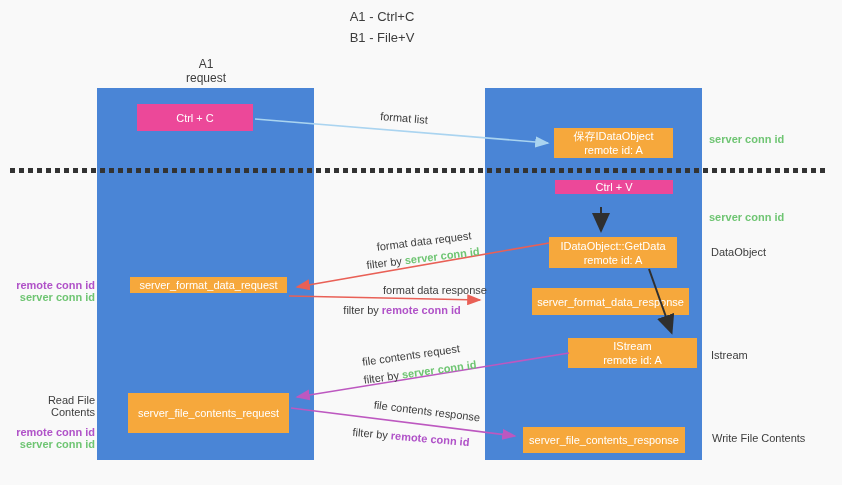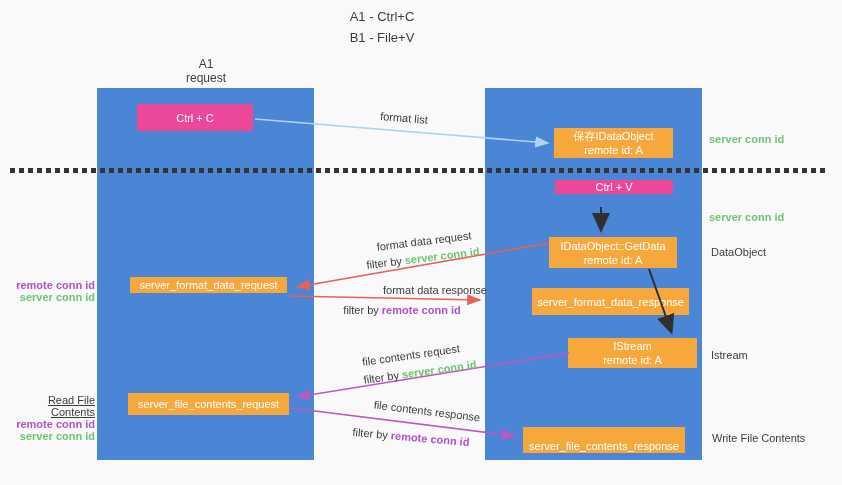--- a/index.html
+++ b/index.html
@@ -76,40 +76,40 @@
 
   <div class="node orange" style="left:488px;top:288px;width:157px;height:27px;margin-left:44px;">
     <span>server_format_data_response</span>
   </div>
 
   <div class="node orange" style="left:568px;top:338px;width:129px;height:30px;">
     <span>IStream</span>
     <span>remote id: A</span>
   </div>
 
-  <div class="node orange" style="left:128px;top:393px;width:161px;height:22px;">
+  <div class="node orange" style="left:128px;top:393px;width:161px;height:40px;">
     <span>server_file_contents_request</span>
   </div>
 
-  <div class="node orange" style="left:523px;top:427px;width:162px;height:26px;justify-content:flex-end;">
+  <div class="node orange" style="left:523px;top:427px;width:162px;height:26px;">
     <span>server_file_contents_response</span>
   </div>
 
   <div class="ann green-text" style="left:709px;top:133px;">server conn id</div>
   <div class="ann green-text" style="left:709px;top:211px;">server conn id</div>
   <div class="ann" style="left:711px;top:246px;">DataObject</div>
   <div class="ann" style="left:711px;top:349px;">Istream</div>
   <div class="ann" style="left:712px;top:432px;">Write File Contents</div>
 
   <div class="side-block" style="left:3px;top:279px;">
     <div class="purple-text">remote conn id</div>
     <div class="green-text">server conn id</div>
   </div>
   <div class="side-block" style="left:3px;top:394px;">
-    <div style="color:#3d3d3d;margin-bottom:0;text-decoration:underline;">Read File Contents</div>
+    <div style="color:#3d3d3d;margin-bottom:8px;">Read File Contents</div>
     <div class="purple-text">remote conn id</div>
     <div class="green-text">server conn id</div>
   </div>
 
   <div class="alabel" style="left:404px;top:118px;transform:translate(-50%,-50%) rotate(4.5deg);">format list</div>
 
   <div class="alabel" style="left:424px;top:241px;transform:translate(-50%,-50%) rotate(-7deg);">format data request</div>
   <div class="alabel" style="left:423px;top:258px;transform:translate(-50%,-50%) rotate(-7deg);">
     <span>filter by </span><span class="green-text">server conn id</span>
   </div>

